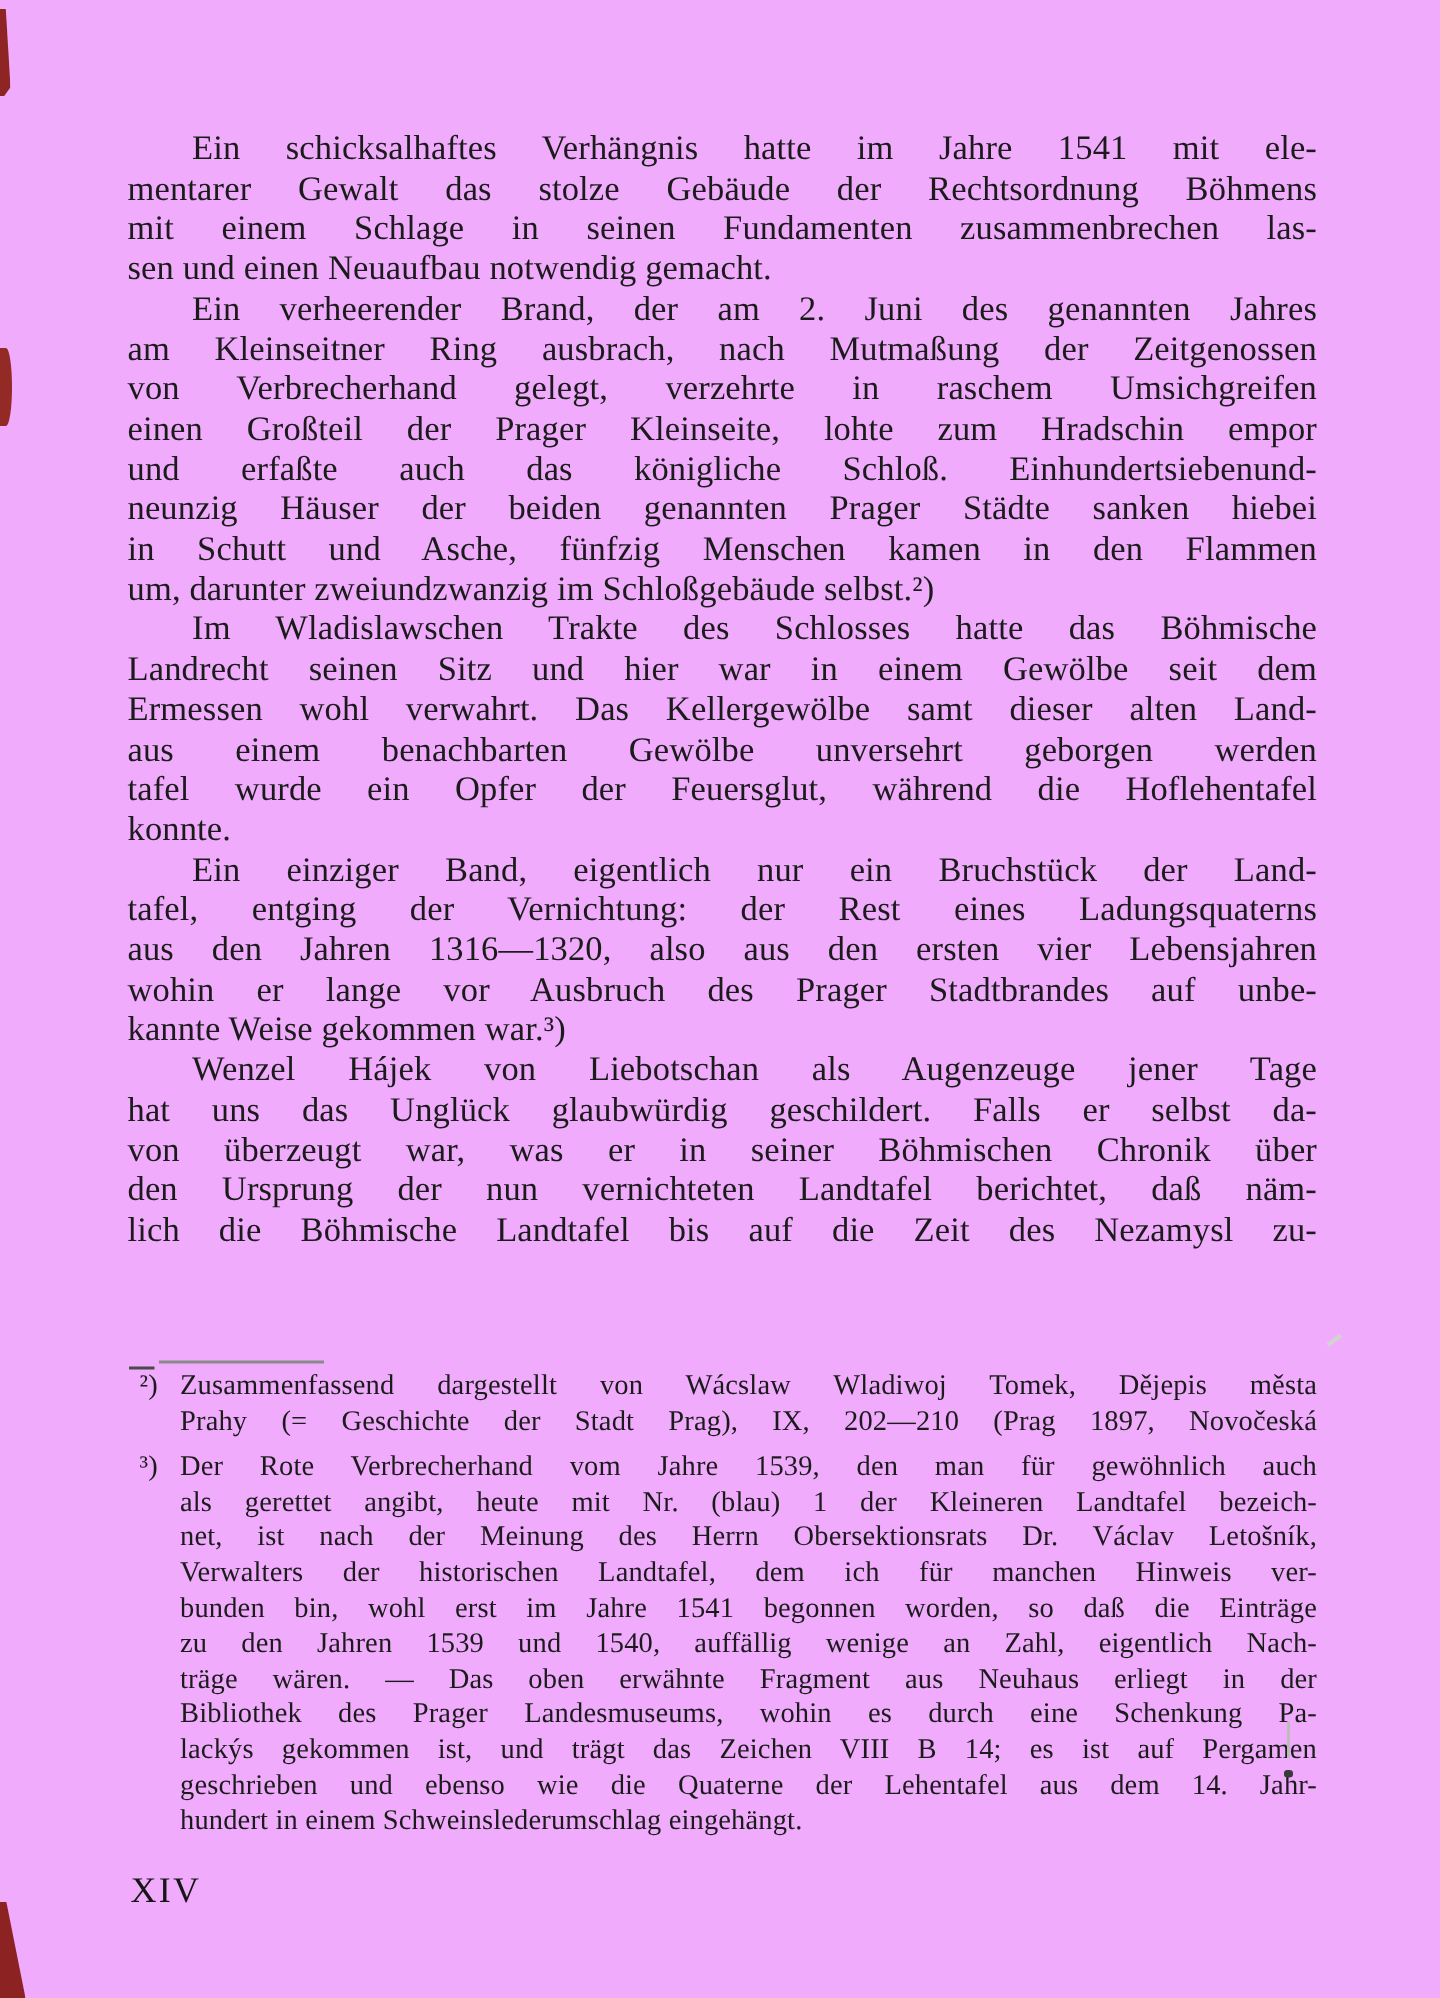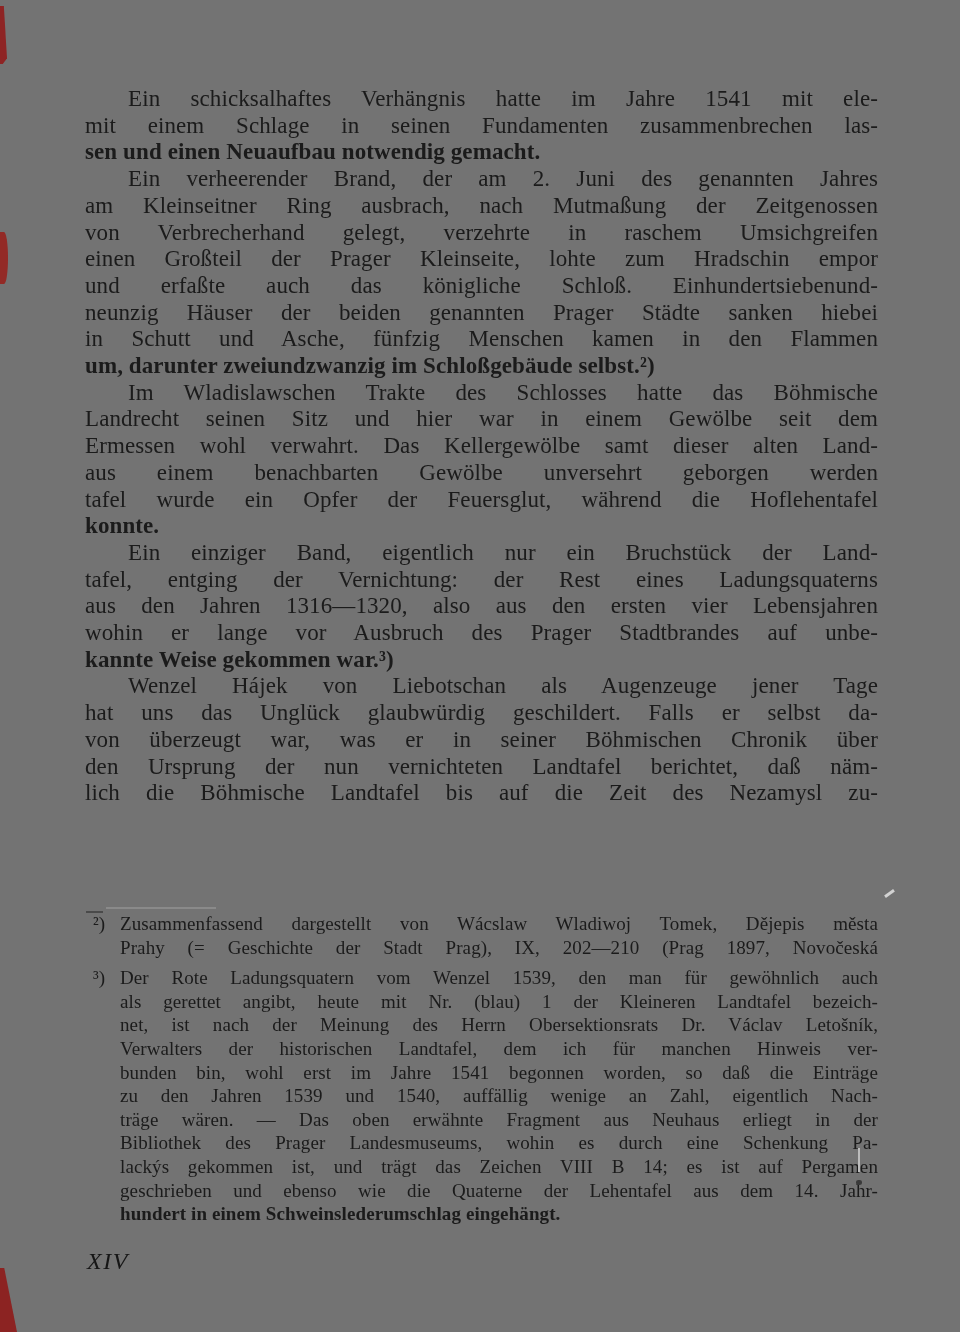--- a/index.html
+++ b/index.html
@@ -4,39 +4,39 @@
 <style>
   html,body { margin:0; padding:0; }
   body {
     width:960px; height:1332px;
     background:#ffffff;
     font-family:"Liberation Serif","DejaVu Serif",serif;
   }
   .page {
     position:relative;
     width:960px; height:1332px;
-    background:#737373;
+    background:#f0abfc;
     color:#1b1b1b;
     overflow:hidden;
   }
   
   .text-block {
     position:absolute;
     left:85px; top:86px; width:793px;
     font-size:23px;
     line-height:26.7px;
     letter-spacing:0.1px;
   }
   .para { margin:0; }
   .line {
     text-align:justify;
     text-align-last:justify;
   }
   .line.first { text-indent:43px; }
-  .line.last  { text-align-last:left;font-weight:bold; }
+  .line.last  { text-align-last:left; }
   
   .fn-dash {
     position:absolute; left:86px; top:911px;
     width:17px; height:2px; background:#4a4a4a;
   }
   .fn-rule {
     position:absolute; left:106px; top:907px;
     width:110px; height:2px; background:#8a8a8a;
   }
   
@@ -48,21 +48,20 @@
     letter-spacing:0.1px;
   }
   .footnote { display:flex; padding-left:8px; margin-bottom:7px; }
   .footnote:last-child { margin-bottom:0; }
   .fn-marker { flex:none; width:27px; }
   .fn-text { flex:1; min-width:0; }
   
   .page-number {
     position:absolute;
     left:87px; top:1248px;
-    font-style:italic;
     font-size:24px;
     letter-spacing:1.5px;
     color:#161616;
   }
   
   .mark { position:absolute; pointer-events:none; }
   .mark-top-left {
     left:0; top:6px; width:7px; height:58px;
     background:#8e2424;
     clip-path:polygon(0 0, 55% 0, 100% 90%, 40% 100%, 0 100%);
@@ -92,20 +91,21 @@
 </style>
 </head>
 <body>
 
 <div class="page">
 
   <main class="text-block">
 
     <div class="para">
       <div class="line first">Ein schicksalhaftes Verhängnis hatte im Jahre 1541 mit ele-</div>
+      <div class="line">mentarer Gewalt das stolze Gebäude der Rechtsordnung Böhmens</div>
       <div class="line">mit einem Schlage in seinen Fundamenten zusammenbrechen las-</div>
       <div class="line last">sen und einen Neuaufbau notwendig gemacht.</div>
     </div>
 
     <div class="para">
       <div class="line first">Ein verheerender Brand, der am 2. Juni des genannten Jahres</div>
       <div class="line">am Kleinseitner Ring ausbrach, nach Mutmaßung der Zeitgenossen</div>
       <div class="line">von Verbrecherhand gelegt, verzehrte in raschem Umsichgreifen</div>
       <div class="line">einen Großteil der Prager Kleinseite, lohte zum Hradschin empor</div>
       <div class="line">und erfaßte auch das königliche Schloß. Einhundertsiebenund-</div>
@@ -150,21 +150,21 @@
       <span class="fn-marker">²)</span>
       <div class="fn-text">
         <div class="line">Zusammenfassend dargestellt von Wácslaw Wladiwoj Tomek, Dějepis města</div>
         <div class="line">Prahy (= Geschichte der Stadt Prag), IX, 202—210 (Prag 1897, Novočeská</div>
       </div>
     </div>
 
     <div class="footnote">
       <span class="fn-marker">³)</span>
       <div class="fn-text">
-        <div class="line">Der Rote Ladungsquatern vom Wenzel 1539, den man für gewöhnlich auch</div>
+        <div class="line">Der Rote Verbrecherhand vom Jahre 1539, den man für gewöhnlich auch</div>
         <div class="line">als gerettet angibt, heute mit Nr. (blau) 1 der Kleineren Landtafel bezeich-</div>
         <div class="line">net, ist nach der Meinung des Herrn Obersektionsrats Dr. Václav Letošník,</div>
         <div class="line">Verwalters der historischen Landtafel, dem ich für manchen Hinweis ver-</div>
         <div class="line">bunden bin, wohl erst im Jahre 1541 begonnen worden, so daß die Einträge</div>
         <div class="line">zu den Jahren 1539 und 1540, auffällig wenige an Zahl, eigentlich Nach-</div>
         <div class="line">träge wären. — Das oben erwähnte Fragment aus Neuhaus erliegt in der</div>
         <div class="line">Bibliothek des Prager Landesmuseums, wohin es durch eine Schenkung Pa-</div>
         <div class="line">lackýs gekommen ist, und trägt das Zeichen VIII B 14; es ist auf Pergamen</div>
         <div class="line">geschrieben und ebenso wie die Quaterne der Lehentafel aus dem 14. Jahr-</div>
         <div class="line last">hundert in einem Schweinslederumschlag eingehängt.</div>

